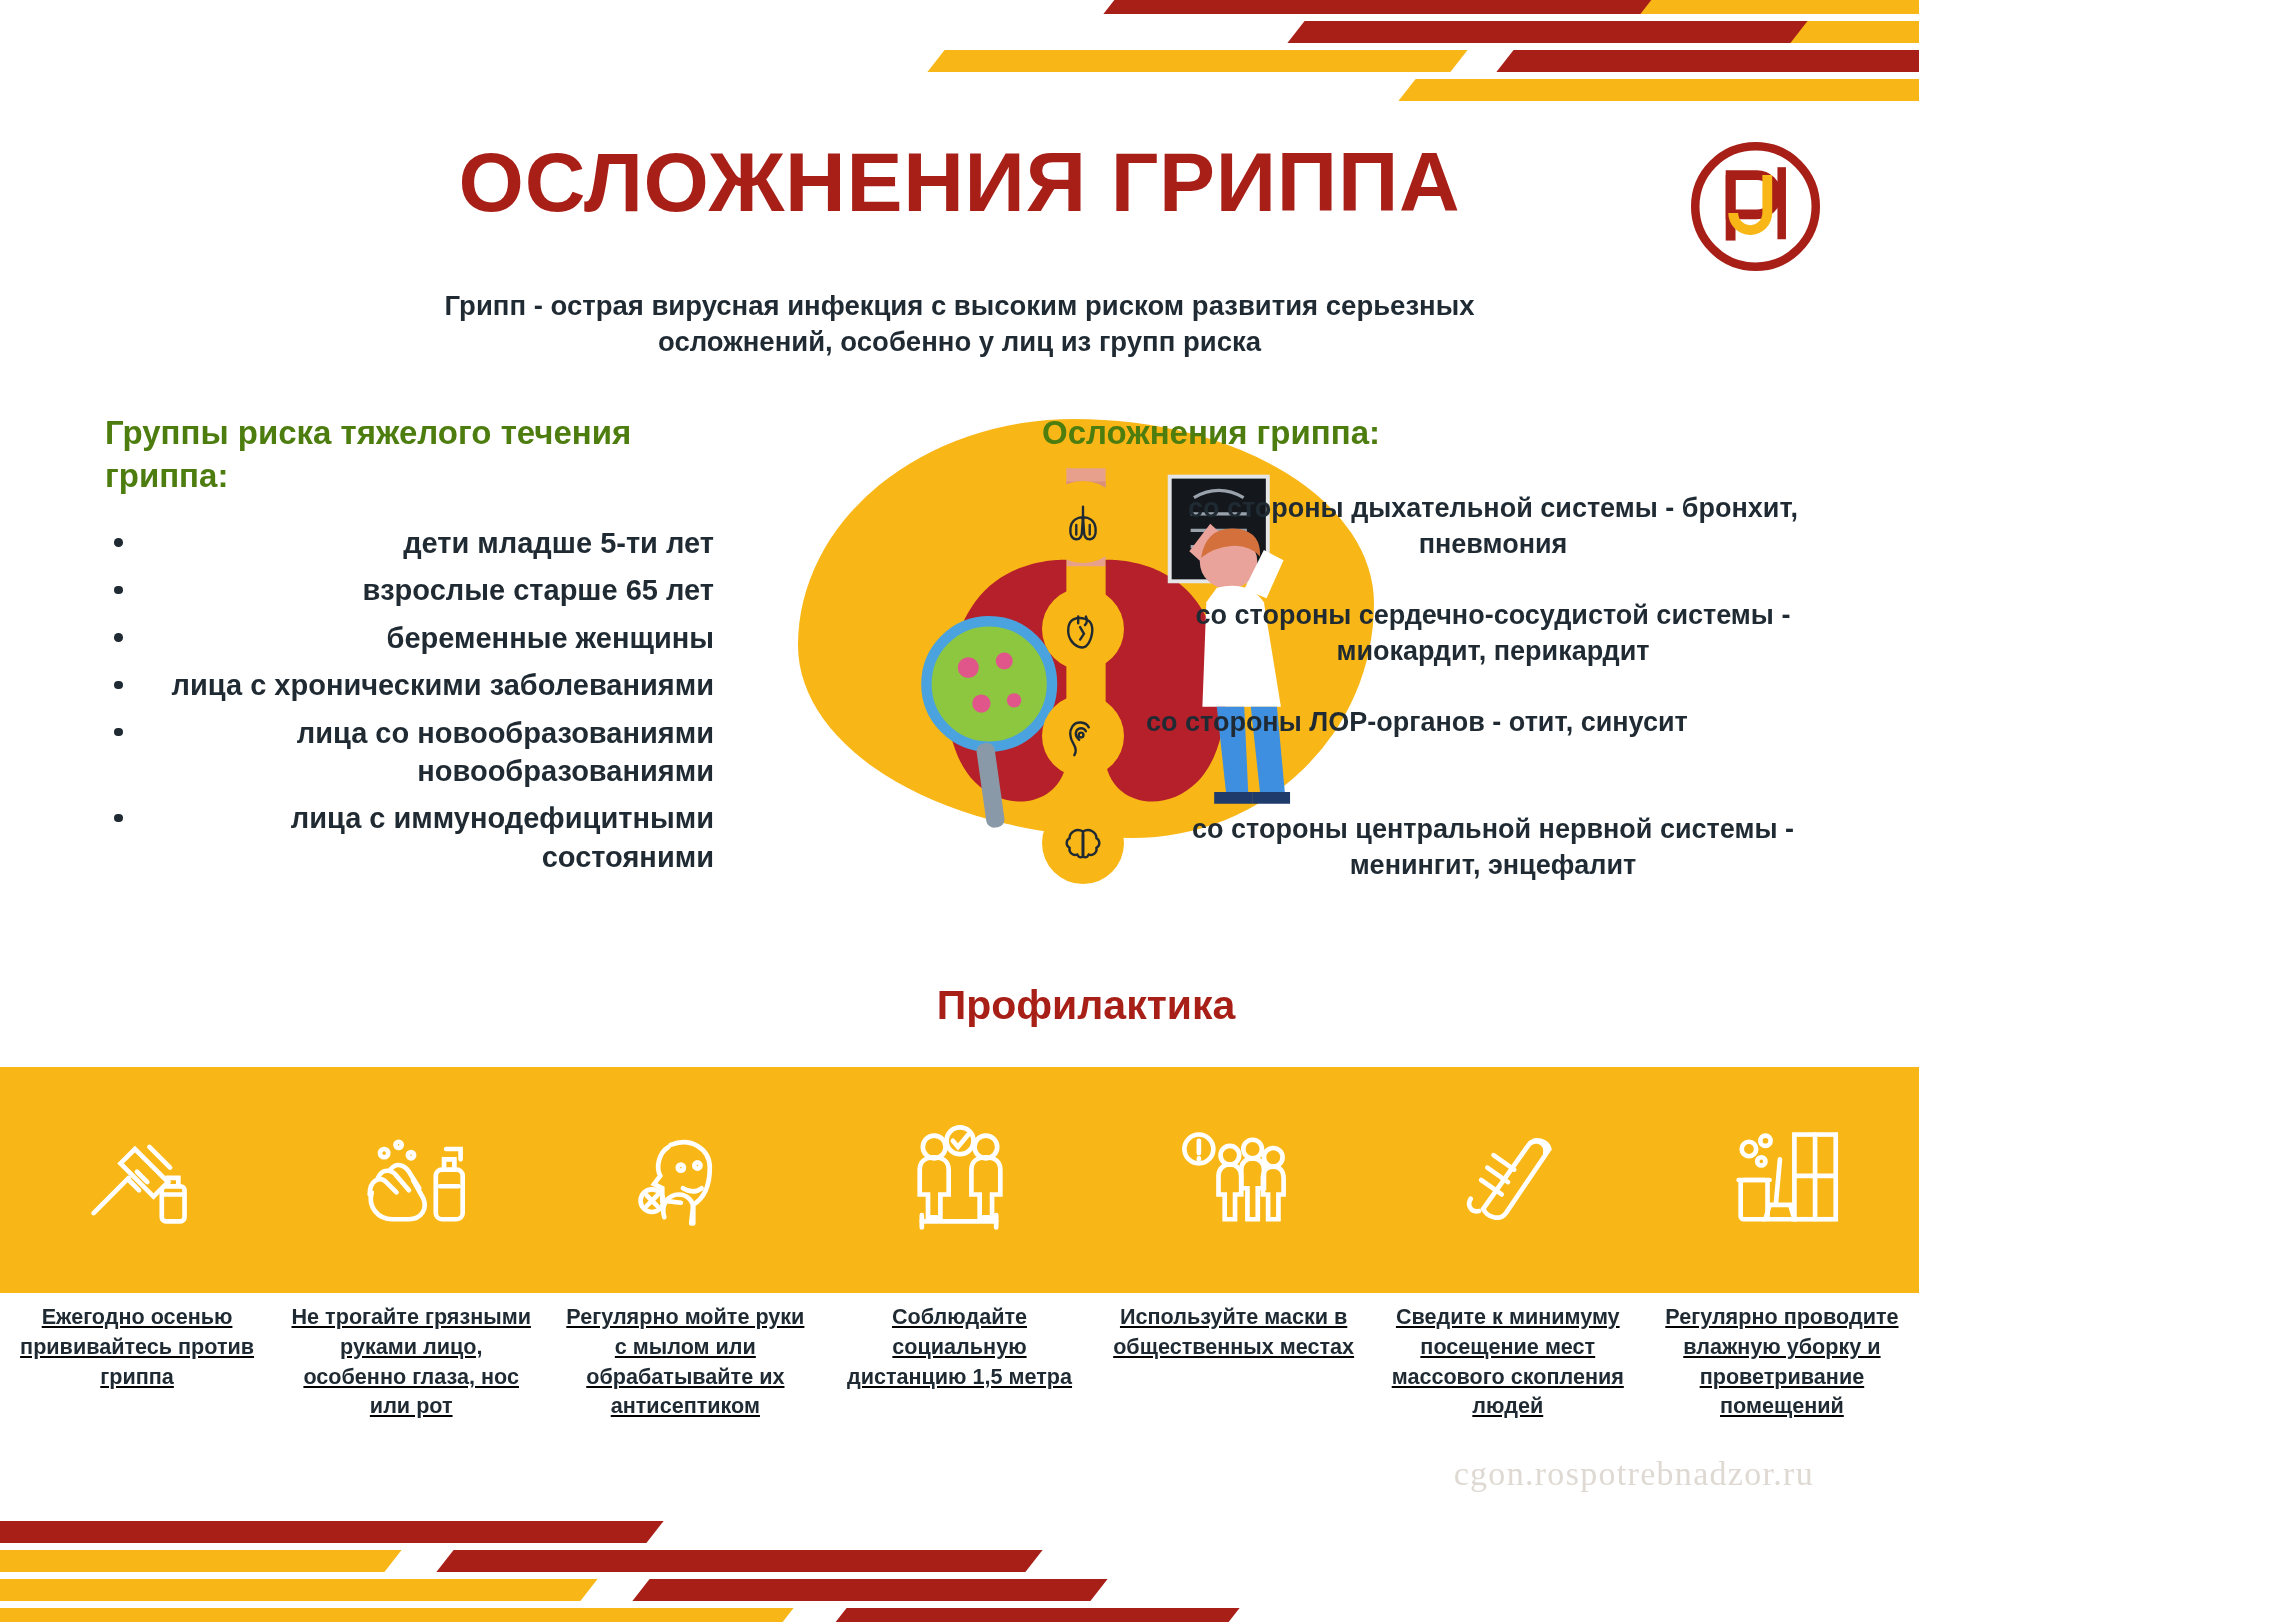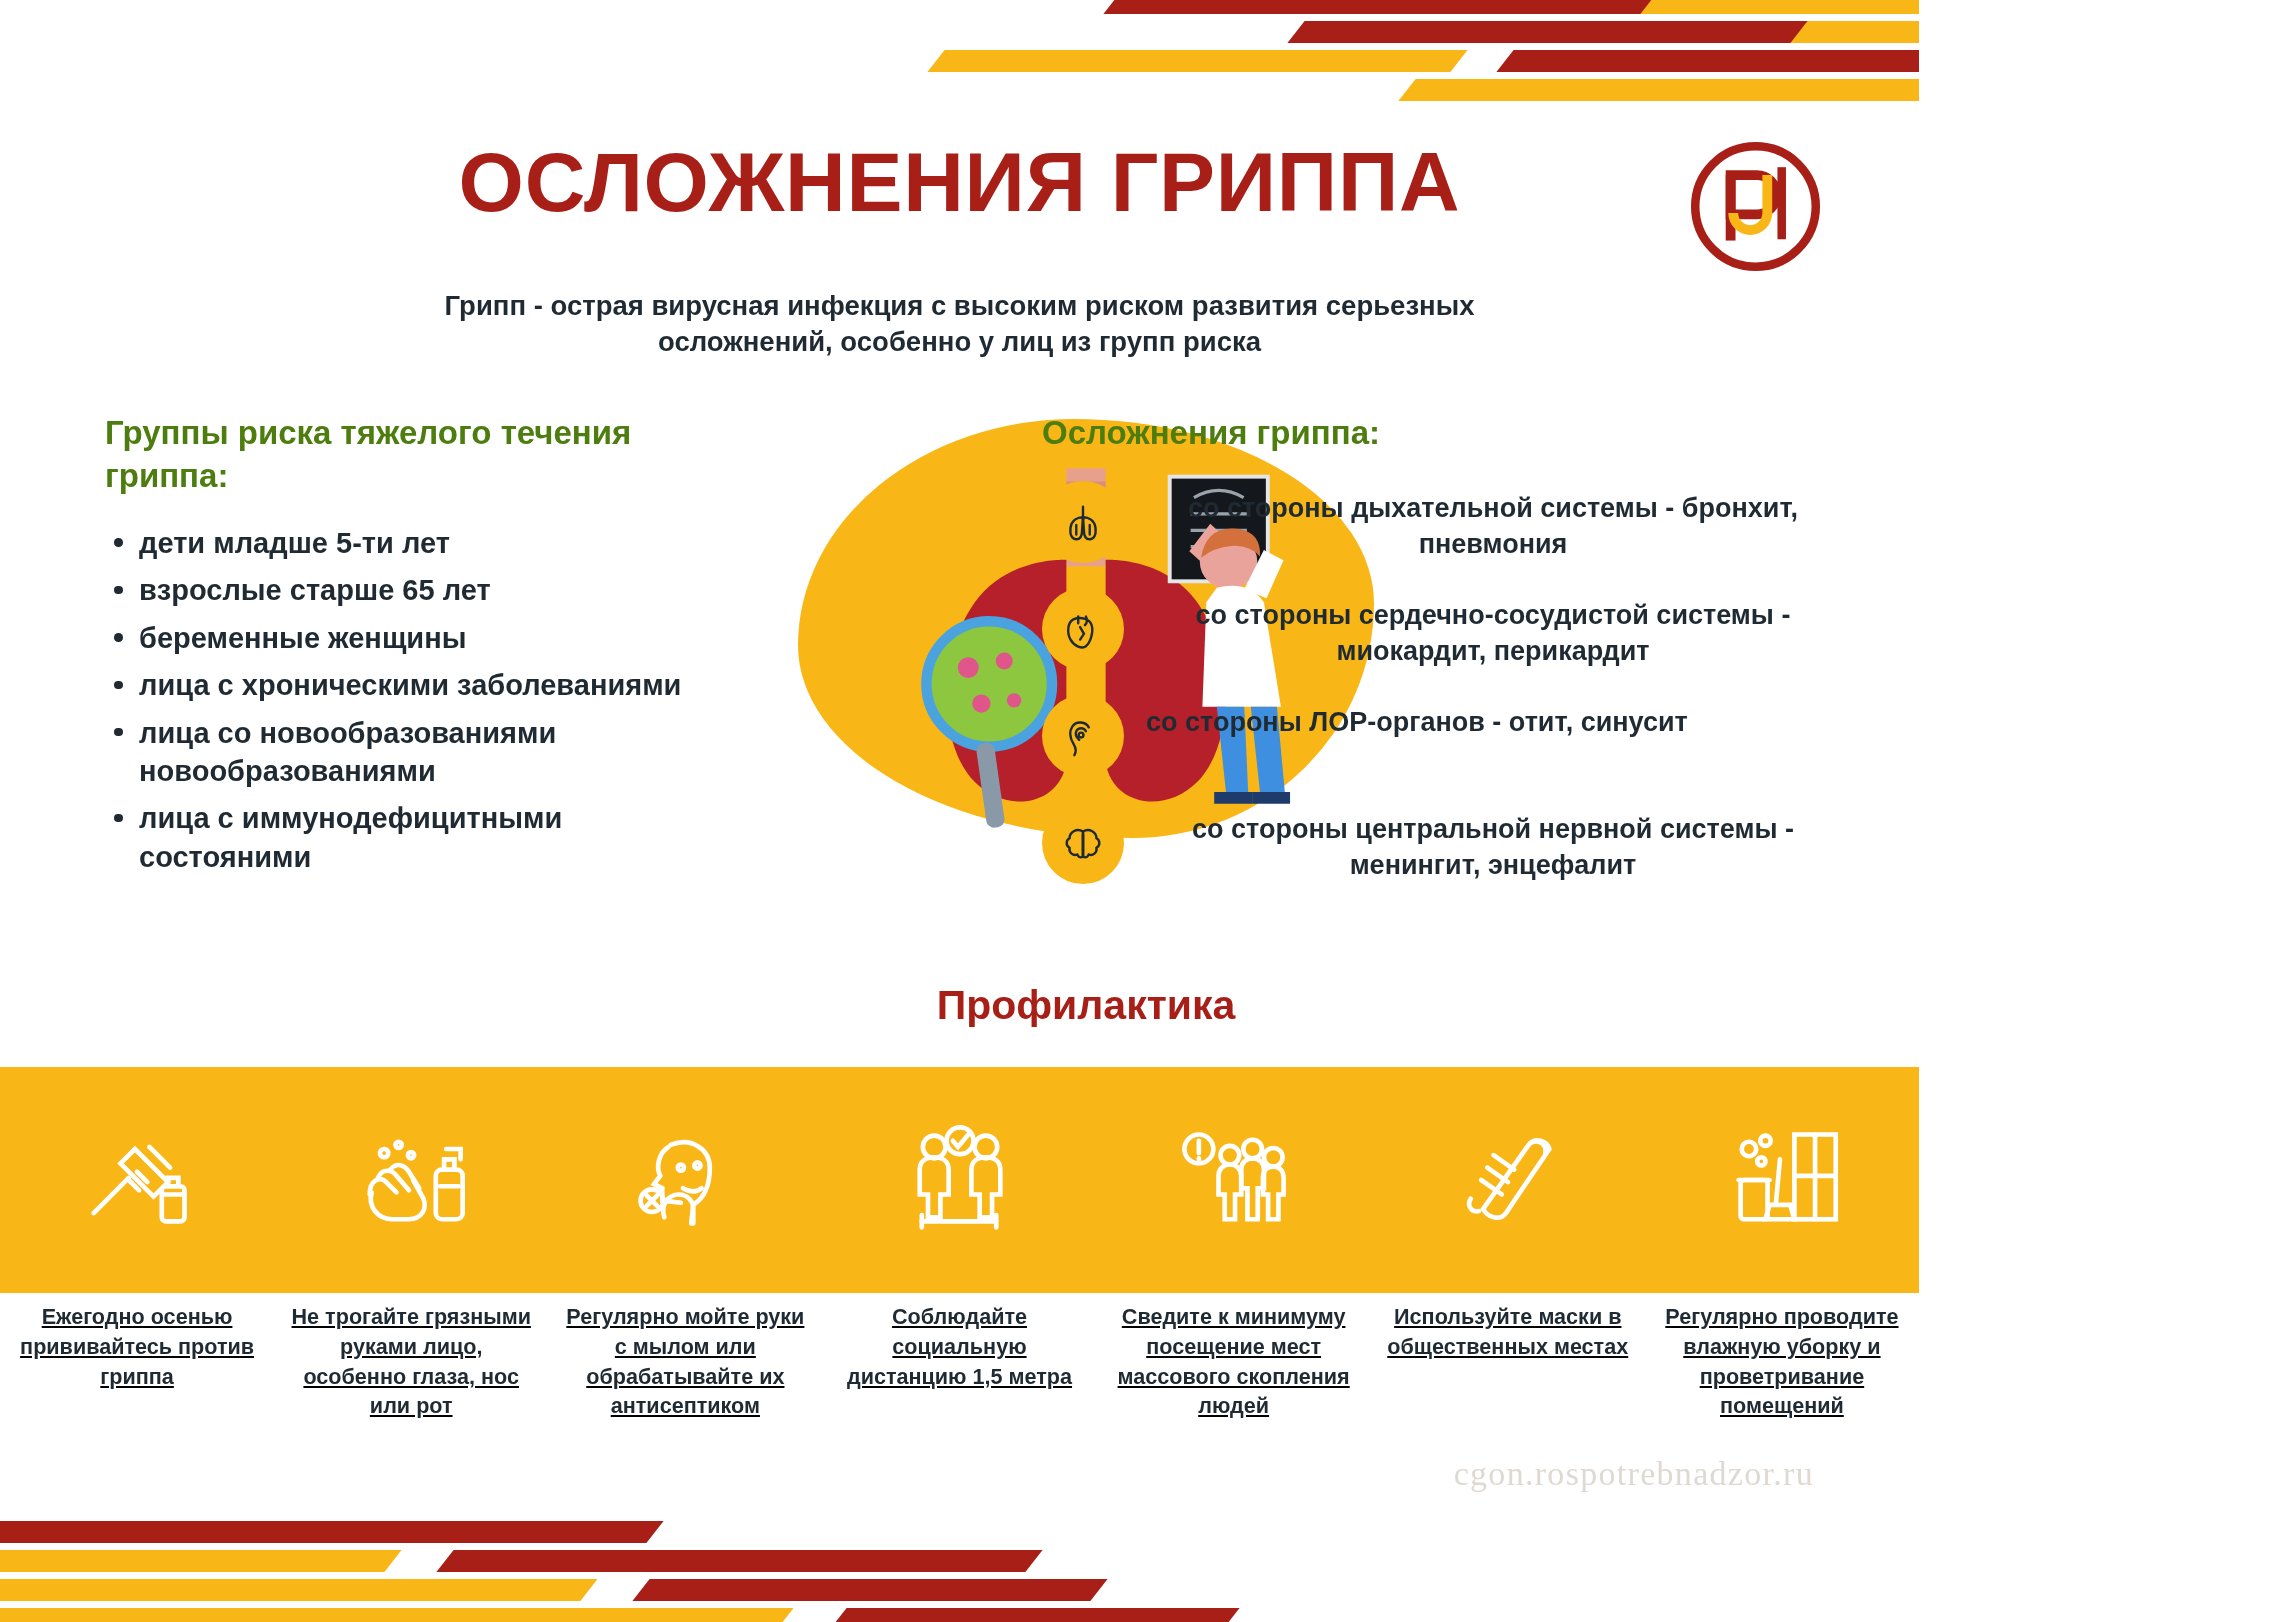--- a/index.html
+++ b/index.html
@@ -64,20 +64,21 @@
   }
   .risk-list { list-style: none; }
   .risk-list li {
     position: relative;
     font-size: 29px;
     font-weight: bold;
     color: #1f2a33;
     line-height: 1.32;
     padding-left: 34px;
     margin-bottom: 9.2px;
+    text-align: right;
   }
   .risk-list li::before {
     content: "";
     position: absolute; left: 9.2px; top: 14.4px;
     width: 8.5px; height: 8.5px; border-radius: 50%;
     background: #1f2a33;
   }
 
   
   .right-col { position: absolute; top: 412px; right: 79px; width: 798px; }
@@ -391,22 +392,22 @@
         </svg>
       </span>
     </div>
   </div>
 
   <div class="prev-labels">
     <div class="cell">Ежегодно осенью прививайтесь против гриппа</div>
     <div class="cell">Не трогайте грязными руками лицо, особенно глаза, нос или рот</div>
     <div class="cell">Регулярно мойте руки с мылом или обрабатывайте их антисептиком</div>
     <div class="cell">Соблюдайте социальную дистанцию 1,5 метра</div>
+    <div class="cell">Используйте маски в общественных местах</div>
     <div class="cell">Сведите к минимуму посещение мест массового скопления людей</div>
-    <div class="cell">Используйте маски в общественных местах</div>
     <div class="cell">Регулярно проводите влажную уборку и проветривание помещений</div>
   </div>
 
   <div class="watermark">cgon.rospotrebnadzor.ru</div>
 
   <div class="bottom-deco">
     <div class="band" style="background:#a81f18; bottom:79px; left:-327px; width:982px;"></div>
     <div class="band" style="background:#f9b717; bottom:50px; left:-327px; width:720px;"></div>
     <div class="band" style="background:#a81f18; bottom:50px; left:445px; width:589px;"></div>
     <div class="band" style="background:#f9b717; bottom:21px; left:-327px; width:916px;"></div>

